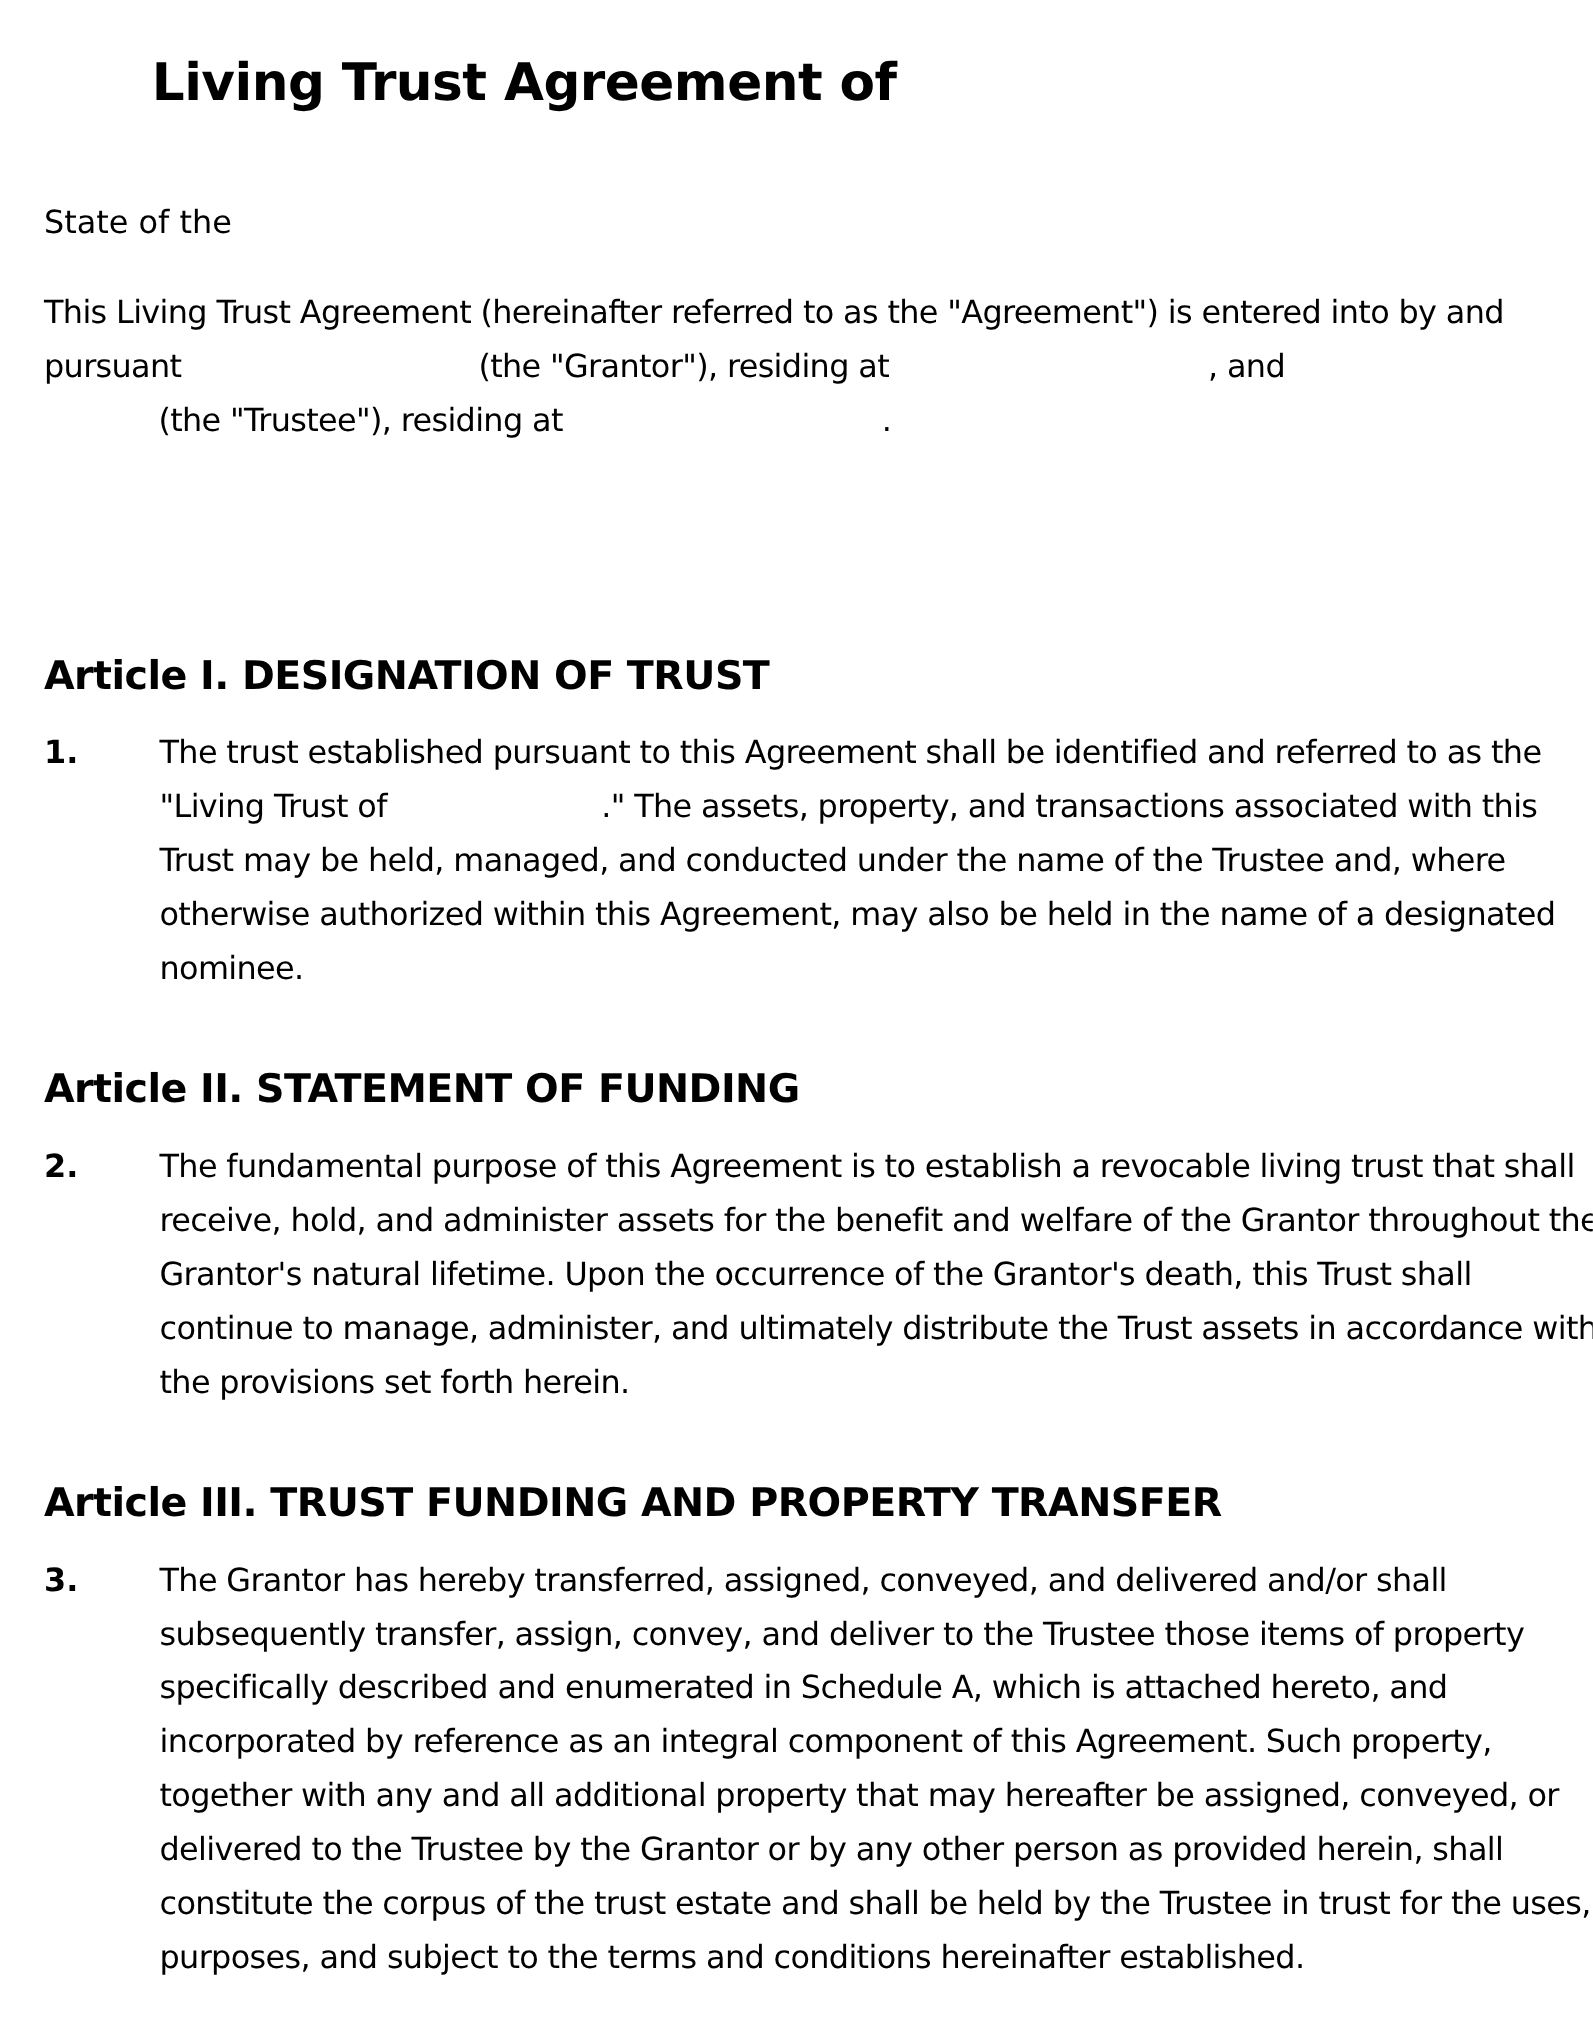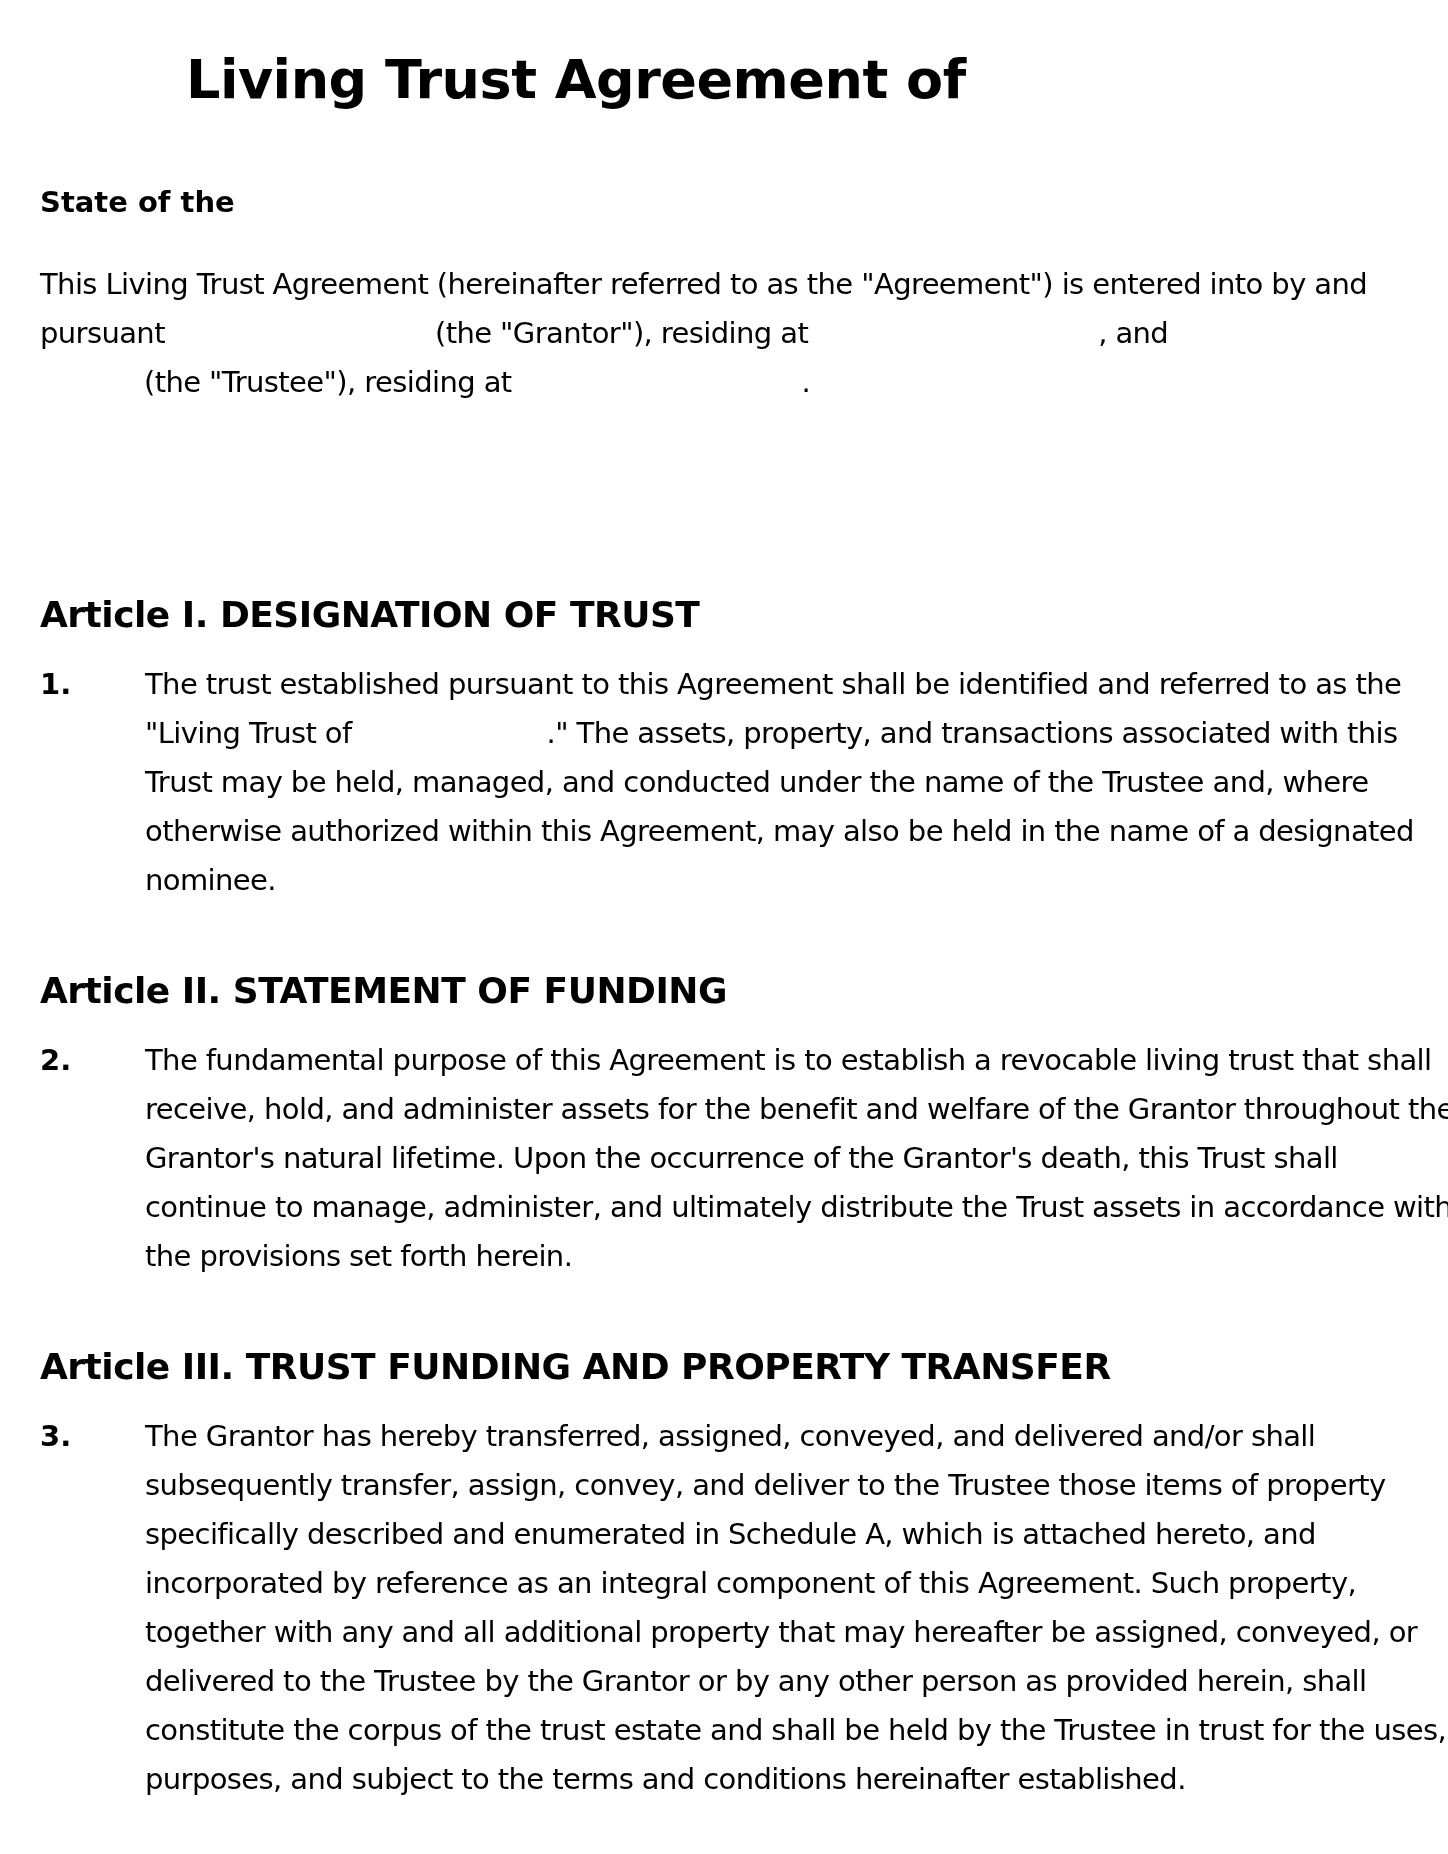--- a/index.html
+++ b/index.html
@@ -3,27 +3,26 @@
 <meta charset="utf-8">
 <style>
   html, body { margin: 0; padding: 0; background: #ffffff; }
   body {
     width: 1448px; height: 1854px; overflow: hidden;
     font-family: "DejaVu Sans", sans-serif; color: #000;
   }
   .page { position: relative; width: 1448px; height: 1854px; }
   .title {
     position: absolute; left: 138px; top: 48px;
-    font-size: 54px; font-weight: bold; letter-spacing: -0.5px;
+    font-size: 47px; font-weight: bold; letter-spacing: -0.5px;
     white-space: nowrap;
-    margin-left: 48px;
   }
   .state {
     position: absolute; left: 40px; top: 185px;
-    font-size: 29px; font-weight: bold;
+    font-size: 29px; font-weight: normal;
   }
   .para {
     position: absolute; left: 40px; width: 1380px;
     font-size: 29px; line-height: 49px; letter-spacing: -0.6px;
   }
   .blank { display: inline-block; }
   .article-heading {
     position: absolute; left: 40px;
     font-size: 36px; font-weight: bold; letter-spacing: -0.5px;
     white-space: nowrap;

